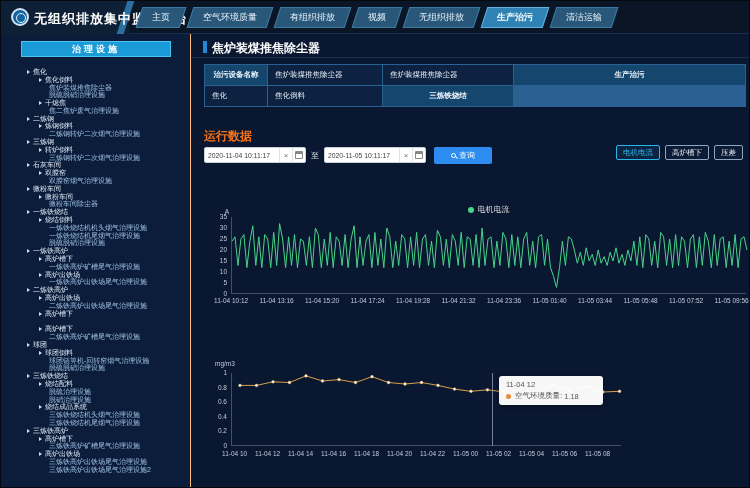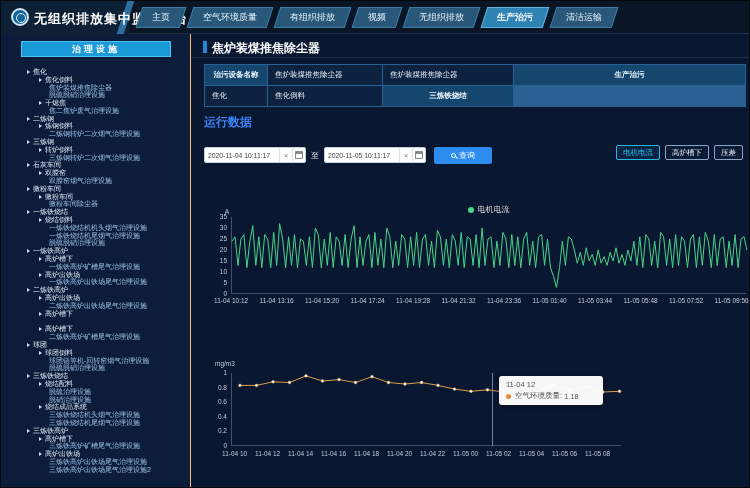--- a/index.html
+++ b/index.html
@@ -34,21 +34,21 @@
   #main{position:absolute;left:190px;top:33px;width:560px;height:455px;background:#0a1730;}
   #page-title-row{position:absolute;left:0;top:0;width:560px;height:24px;border-bottom:1px solid #1b2c4e;}
   #title-accent{position:absolute;left:12px;top:7px;width:4px;height:12px;background:#1f8ad6;}
   #page-title{position:absolute;left:21px;top:6px;font-size:12px;font-weight:bold;color:#ffffff;}
 
   #info-table{position:absolute;left:13px;top:30px;width:542px;display:grid;grid-template-columns:62px 114px 130px 1fr;grid-auto-rows:20px;gap:1px;background:#2a6092;border:1px solid #2a6092;}
   .cell{display:flex;align-items:center;font-size:7.5px;color:#eaf3fb;}
   .cell.label{background:#15476e;justify-content:center;font-weight:bold;text-align:right;}
   .cell.value{background:#0d2240;padding-left:7px;}
 
-  #run-title{position:absolute;left:13px;top:80px;font-size:12px;font-weight:bold;color:#3b82f6;font-family:Liberation Mono, monospace;}
+  #run-title{position:absolute;left:13px;top:94px;font-size:12px;font-weight:bold;color:#f97316;font-family:Liberation Mono, monospace;}
   #controls{position:absolute;left:13px;top:112px;height:18px;display:flex;align-items:center;}
   .date-box{display:flex;align-items:center;height:16px;background:#ffffff;border:1px solid #c9d2dc;border-radius:2px;overflow:hidden;}
   .date-text{width:74px;font-size:6.8px;color:#444;padding:0 3px;white-space:nowrap;}
   .icon-seg{width:13px;height:16px;display:flex;align-items:center;justify-content:center;border-left:1px solid #dde3ea;color:#777;font-size:8px;cursor:pointer;}
   .cal{width:8px;height:8px;border:1px solid #888;border-top:3px solid #888;border-radius:1px;}
   #to-label{margin:0 5px;font-size:8px;color:#dfe8f2;}
   #query-btn{margin-left:8px;width:58px;height:17px;background:#2d8cf0;border-radius:2px;display:flex;align-items:center;justify-content:center;gap:3px;cursor:pointer;}
   #query-btn span{font-size:8px;color:#fff;}
   .mag{width:5px;height:5px;border:1px solid #fff;border-radius:50%;position:relative;flex:none;}
   .mag::after{content:"";position:absolute;width:3px;height:1px;background:#fff;transform:rotate(45deg);right:-3px;bottom:-1px;}

